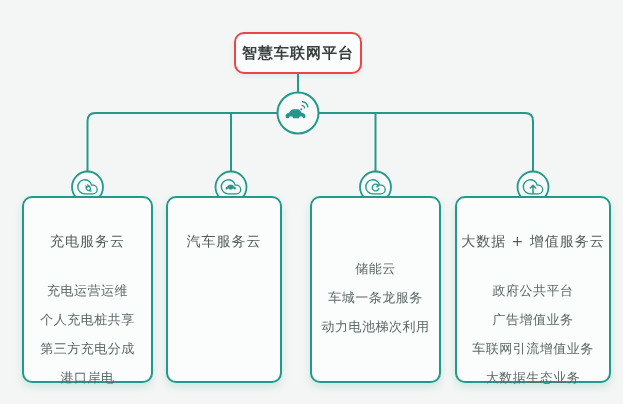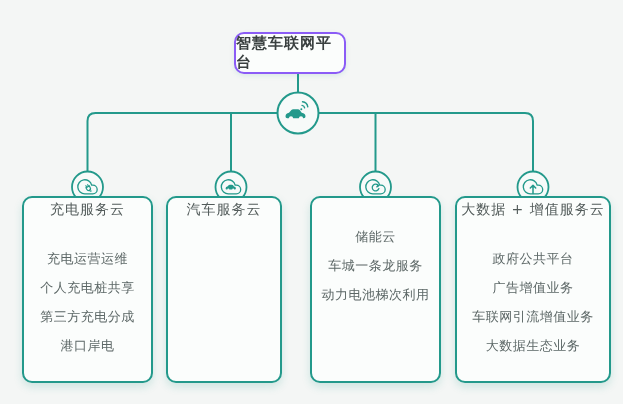--- a/index.html
+++ b/index.html
@@ -12,42 +12,42 @@
     width:623px;height:404px;
     background:#f4f6f5;
     overflow:hidden;
   }
   .connector-layer{
     position:absolute;left:0;top:0;width:623px;height:404px;
     pointer-events:none;
   }
   .platform-box{
     position:absolute;
-    left:234px;top:32px;width:112px;height:42px;
+    left:234px;top:32px;width:128px;height:42px;
     box-sizing:border-box;
-    border:2px solid #8b5cf6;
+    border:2px solid #ef4444;
     border-radius:10px;
     background:#fbfdfc;
     display:flex;align-items:center;justify-content:center;
     box-shadow:0 2px 5px rgba(34,153,140,0.12);
     z-index:2;
   }
   .platform-box span{
     font-size:15px;font-weight:600;color:#3a4040;letter-spacing:1px;
   }
   .branch-box{
     position:absolute;
     top:196px;height:187px;
     box-sizing:border-box;
     border:2px solid #23998b;
     border-radius:10px;
     background:#fbfdfc;
     box-shadow:0 4px 8px rgba(34,153,140,0.18);
     display:flex;flex-direction:column;align-items:center;
-    padding-top:0;
+    padding-top:32px;
     z-index:1;
   }
   .branch-box .branch-title{
     height:22px;line-height:22px;
     font-size:14px;color:#525b5a;letter-spacing:1px;
     white-space:nowrap;
   }
   .branch-items{
     margin-top:24px;
     display:flex;flex-direction:column;align-items:center;

